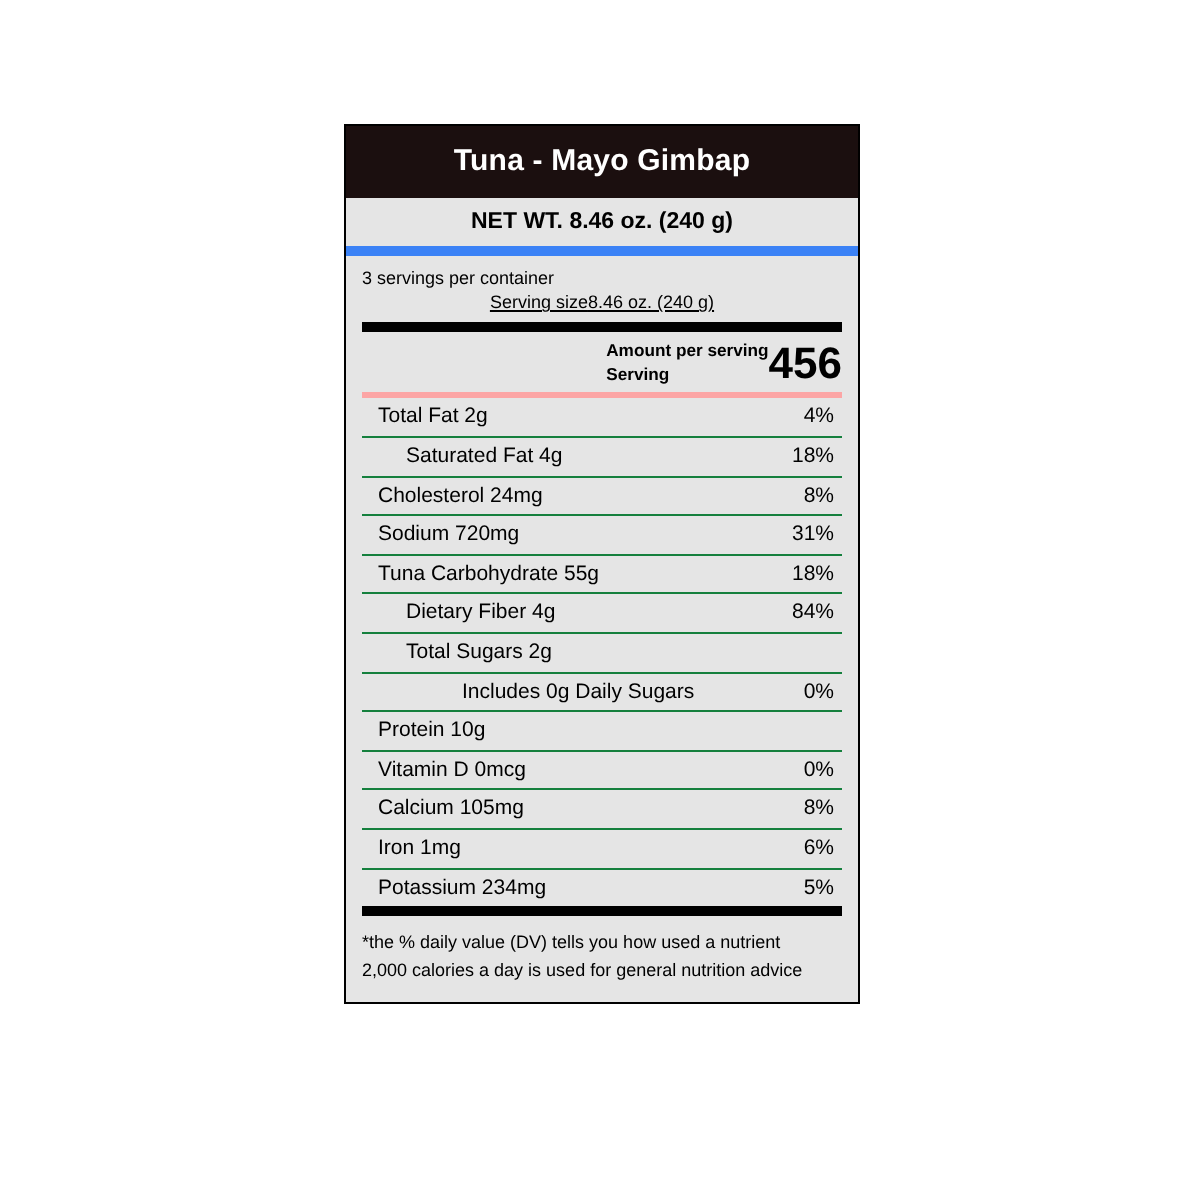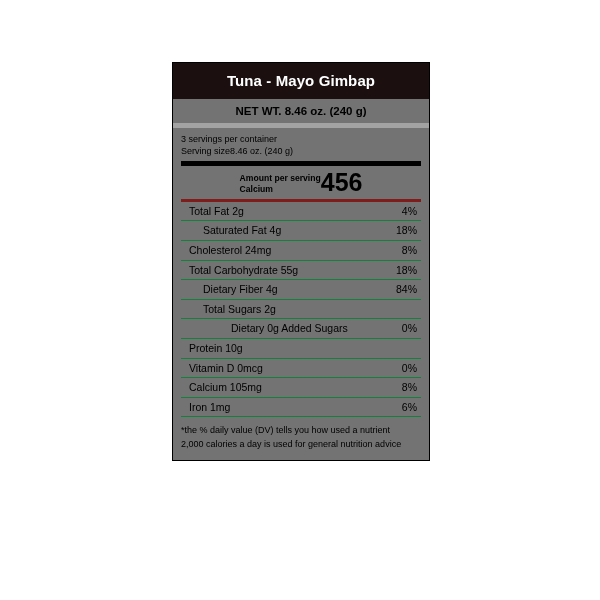--- a/index.html
+++ b/index.html
@@ -15,68 +15,69 @@
     position: relative;
     width: 600px;
     height: 600px;
     overflow: hidden;
   }
   .label-card {
     position: absolute;
     left: 172px;
     top: 62px;
     width: 258px;
-    background: #737373;
+    background: #e5e5e5;
     border: 1px solid #000000;
     box-sizing: border-box;
   }
   .title-bar {
     background: #1b0f0f;
     color: #ffffff;
     text-align: center;
     font-weight: bold;
     font-size: 15px;
     padding: 9px 4px 10px 4px;
     letter-spacing: 0.1px;
   }
   .netwt {
     text-align: center;
     font-weight: bold;
     font-size: 11.5px;
     padding: 6px 4px 6px 4px;
-    border-bottom: 5px solid #a3a3a3;
+    border-bottom: 5px solid #3b82f6;
   }
   .inner {
     padding: 0 8px;
   }
   .servings {
     padding: 5px 0 4px 0;
     font-size: 9px;
     line-height: 1.35;
     border-bottom: 5px solid #000000;
   }
   .serv-row {
     display: flex;
-    justify-content: flex-start;
+    justify-content: center;
     align-items: baseline;
+    text-decoration: underline;
   }
   .cal-block {
     display: flex;
-    justify-content: center;
+    justify-content: flex-end;
     align-items: flex-end;
     padding: 4px 0 3px 0;
-    border-bottom: 3px solid #7f1d1d;
+    border-bottom: 3px solid #fca5a5;
   }
   .cal-left {
     font-size: 8.6px;
     font-weight: bold;
     line-height: 1.35;
   }
   .cal-num {
-    font-size: 25px;
+    font-size: 22px;
     font-weight: bold;
     line-height: 0.98;
     padding-bottom: 1px;
   }
   .dv-head {
     text-align: right;
     font-size: 10.5px;
     padding: 3px 0 3px 0;
     border-bottom: 1px solid #000000;
   }
@@ -117,70 +118,78 @@
         <div>3 servings per container</div>
         <div class="serv-row">
           <span>Serving size</span>
           <span>8.46 oz. (240 g)</span>
         </div>
       </div>
 
       <div class="cal-block">
         <div class="cal-left">
           <div>Amount per serving</div>
-          <div>Calcium</div>
+          <div>Serving</div>
         </div>
         <div class="cal-num">456</div>
       </div>
 
 
       <div class="row">
         <span class="nm">Total Fat 2g</span>
         <span class="dv">4%</span>
       </div>
       <div class="row ind1">
         <span class="nm">Saturated Fat 4g</span>
         <span class="dv">18%</span>
       </div>
       <div class="row">
         <span class="nm">Cholesterol 24mg</span>
         <span class="dv">8%</span>
       </div>
       <div class="row">
-        <span class="nm">Total Carbohydrate 55g</span>
+        <span class="nm">Sodium 720mg</span>
+        <span class="dv">31%</span>
+      </div>
+      <div class="row">
+        <span class="nm">Tuna Carbohydrate 55g</span>
         <span class="dv">18%</span>
       </div>
       <div class="row ind1">
         <span class="nm">Dietary Fiber 4g</span>
         <span class="dv">84%</span>
       </div>
       <div class="row ind1">
         <span class="nm">Total Sugars 2g</span>
         <span class="dv"></span>
       </div>
       <div class="row ind3">
-        <span class="nm">Dietary 0g Added Sugars</span>
+        <span class="nm">Includes 0g Daily Sugars</span>
         <span class="dv">0%</span>
       </div>
       <div class="row">
         <span class="nm">Protein 10g</span>
         <span class="dv"></span>
       </div>
       <div class="row">
         <span class="nm">Vitamin D 0mcg</span>
         <span class="dv">0%</span>
       </div>
       <div class="row">
         <span class="nm">Calcium 105mg</span>
         <span class="dv">8%</span>
       </div>
       <div class="row">
         <span class="nm">Iron 1mg</span>
         <span class="dv">6%</span>
       </div>
+      <div class="row thick-bottom">
+        <span class="nm">Potassium 234mg</span>
+        <span class="dv">5%</span>
+      </div>
 
       <div class="footnote">
         <div>*the % daily value (DV) tells you how used a nutrient</div>
         <div>2,000 calories a day is used for general nutrition advice</div>
       </div>
 
     </div>
   </div>
 </div>
 

